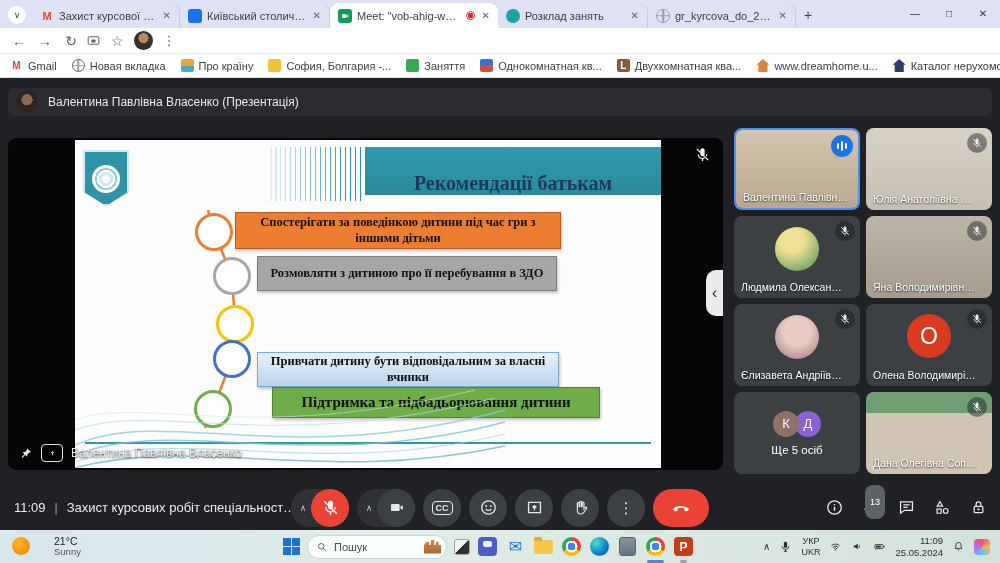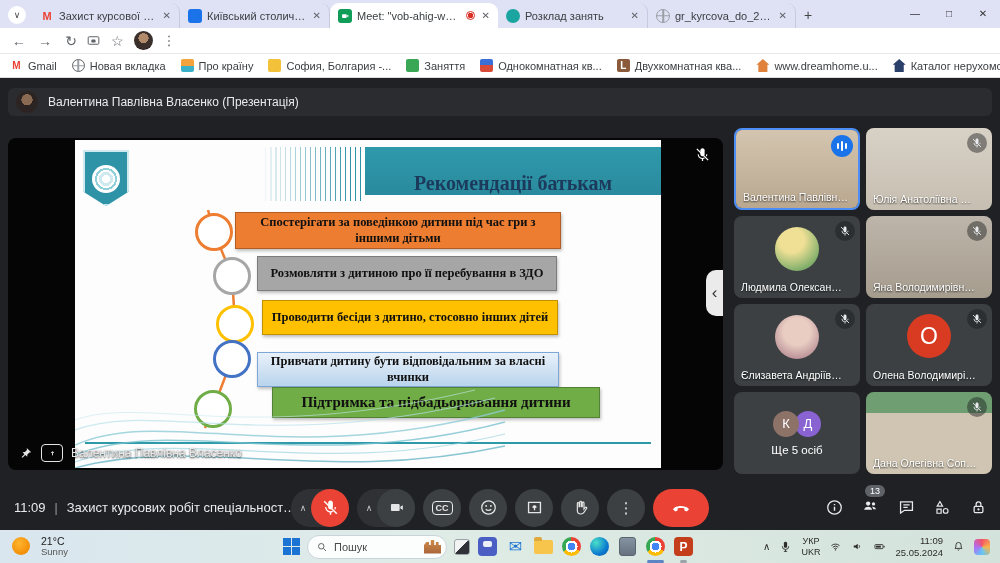--- a/index.html
+++ b/index.html
@@ -108,25 +108,25 @@
   .chev{width:16px;text-align:center;color:#bdc1c6;font-size:9px;}
   .cbtn{width:38px;height:38px;border-radius:50%;background:#3c4043;display:flex;align-items:center;justify-content:center;color:#e5e5e5;}
   .cbtn .i{width:19px;height:19px;}
   .cbtn.red{background:#EA4335;}
   .ccbox{font-size:9px;font-weight:bold;border:1.8px solid #e8eaed;border-radius:4px;padding:1px 3px;}
   .endcall{width:56px;height:38px;border-radius:19px;background:#EA4335;display:flex;align-items:center;justify-content:center;color:#fff;}
   .endcall .i{width:20px;height:20px;}
   .rbar{position:absolute;right:12px;bottom:0;height:45px;display:flex;align-items:center;gap:17px;color:#e8eaed;}
   .rbar .i{width:19px;height:19px;}
   .withbadge{position:relative;}
-  .badge{position:absolute;top:-11px;right:-5px;background:#5f6368;color:#fff;font-size:9px;border-radius:8px;padding:1px 5px;}
+  .badge{position:absolute;top:-11px;right:-5px;background:#5f6368;color:#fff;font-size:9px;border-radius:8px;padding:12px 5px;}
 
   
   .taskbar{position:absolute;left:0;right:0;bottom:0;height:33px;background:linear-gradient(90deg,#d9e6ef,#dfece6 45%,#d3e2db);display:flex;align-items:center;color:#1b1b1b;}
-  .weather{display:flex;align-items:center;gap:11px;margin-left:12px;justify-content:center;}
+  .weather{display:flex;align-items:center;gap:24px;margin-left:12px;justify-content:center;}
   .sun{width:18px;height:18px;border-radius:50%;background:radial-gradient(circle at 40% 35%,#ffb52e,#f28c05 75%);}
   .wtxt{line-height:1.15;}
   .wtemp{font-size:10.5px;}
   .wdesc{font-size:9.5px;color:#555;}
   .tcenter{position:absolute;left:283px;display:flex;align-items:center;gap:7px;}
   .winlogo{width:17px;height:17px;display:grid;grid-template-columns:8px 8px;grid-template-rows:8px 8px;gap:1px;}
   .winlogo i{background:#1b74d4;display:block;}
   .tsearchbox{width:140px;height:24px;background:rgba(255,255,255,.9);border:1px solid #c9d4da;border-radius:12px;display:flex;align-items:center;gap:6px;padding:0 5px 0 8px;font-size:11px;color:#4a4a4a;}
   .tsearchbox .i{width:12px;height:12px;color:#555;}
   .castle{margin-left:auto;width:17px;height:14px;background:linear-gradient(180deg,#cf8b4a,#a9653a);clip-path:polygon(0 40%,0 100%,100% 100%,100% 40%,86% 40%,86% 18%,70% 18%,70% 40%,60% 40%,60% 0,40% 0,40% 40%,30% 40%,30% 18%,14% 18%);}
@@ -373,21 +373,20 @@
         </svg>
 
         <span class="scircle c1"></span>
         <span class="scircle c2"></span>
         <span class="scircle c3"></span>
         <span class="scircle c4"></span>
         <span class="scircle c5"></span>
 
         <div class="sbox b1" style="background: rgb(237, 125, 49);">Спостерігати за поведінкою дитини під час гри з іншими дітьми</div>
         <div class="sbox b2" style="background: rgb(166, 166, 166);">Розмовляти з дитиною про її перебування в ЗДО</div>
-        <div class="sbox b3" style="background: rgb(255, 192, 0);">Проводити бесіди з дитино, стосовно інших дітей</div>
         <div class="sbox b4">Привчати дитину бути відповідальним за власні вчинки</div>
         <div class="sbox b5" style="background: rgb(112, 173, 71);">Підтримка та підбадьорювання дитини</div>
 
         <div class="srule"></div>
         <svg class="waves" width="430" height="118" viewBox="0 0 430 118">
           <path d="M0 95 C 90 55, 210 120, 430 60" fill="none" stroke="#8ecbd6" stroke-width="1.5" opacity=".8"></path>
           <path d="M0 105 C 100 65, 230 125, 430 72" fill="none" stroke="#79c2cf" stroke-width="1.5" opacity=".8"></path>
           <path d="M0 112 C 110 75, 240 130, 430 84" fill="none" stroke="#9ed6df" stroke-width="1.2" opacity=".7"></path>
           <path d="M0 80 C 80 50, 190 105, 420 48" fill="none" stroke="#b5e0e7" stroke-width="1.2" opacity=".7"></path>
           <path d="M0 118 C 120 85, 250 135, 430 96" fill="none" stroke="#6bb8c7" stroke-width="1.5" opacity=".8"></path>

